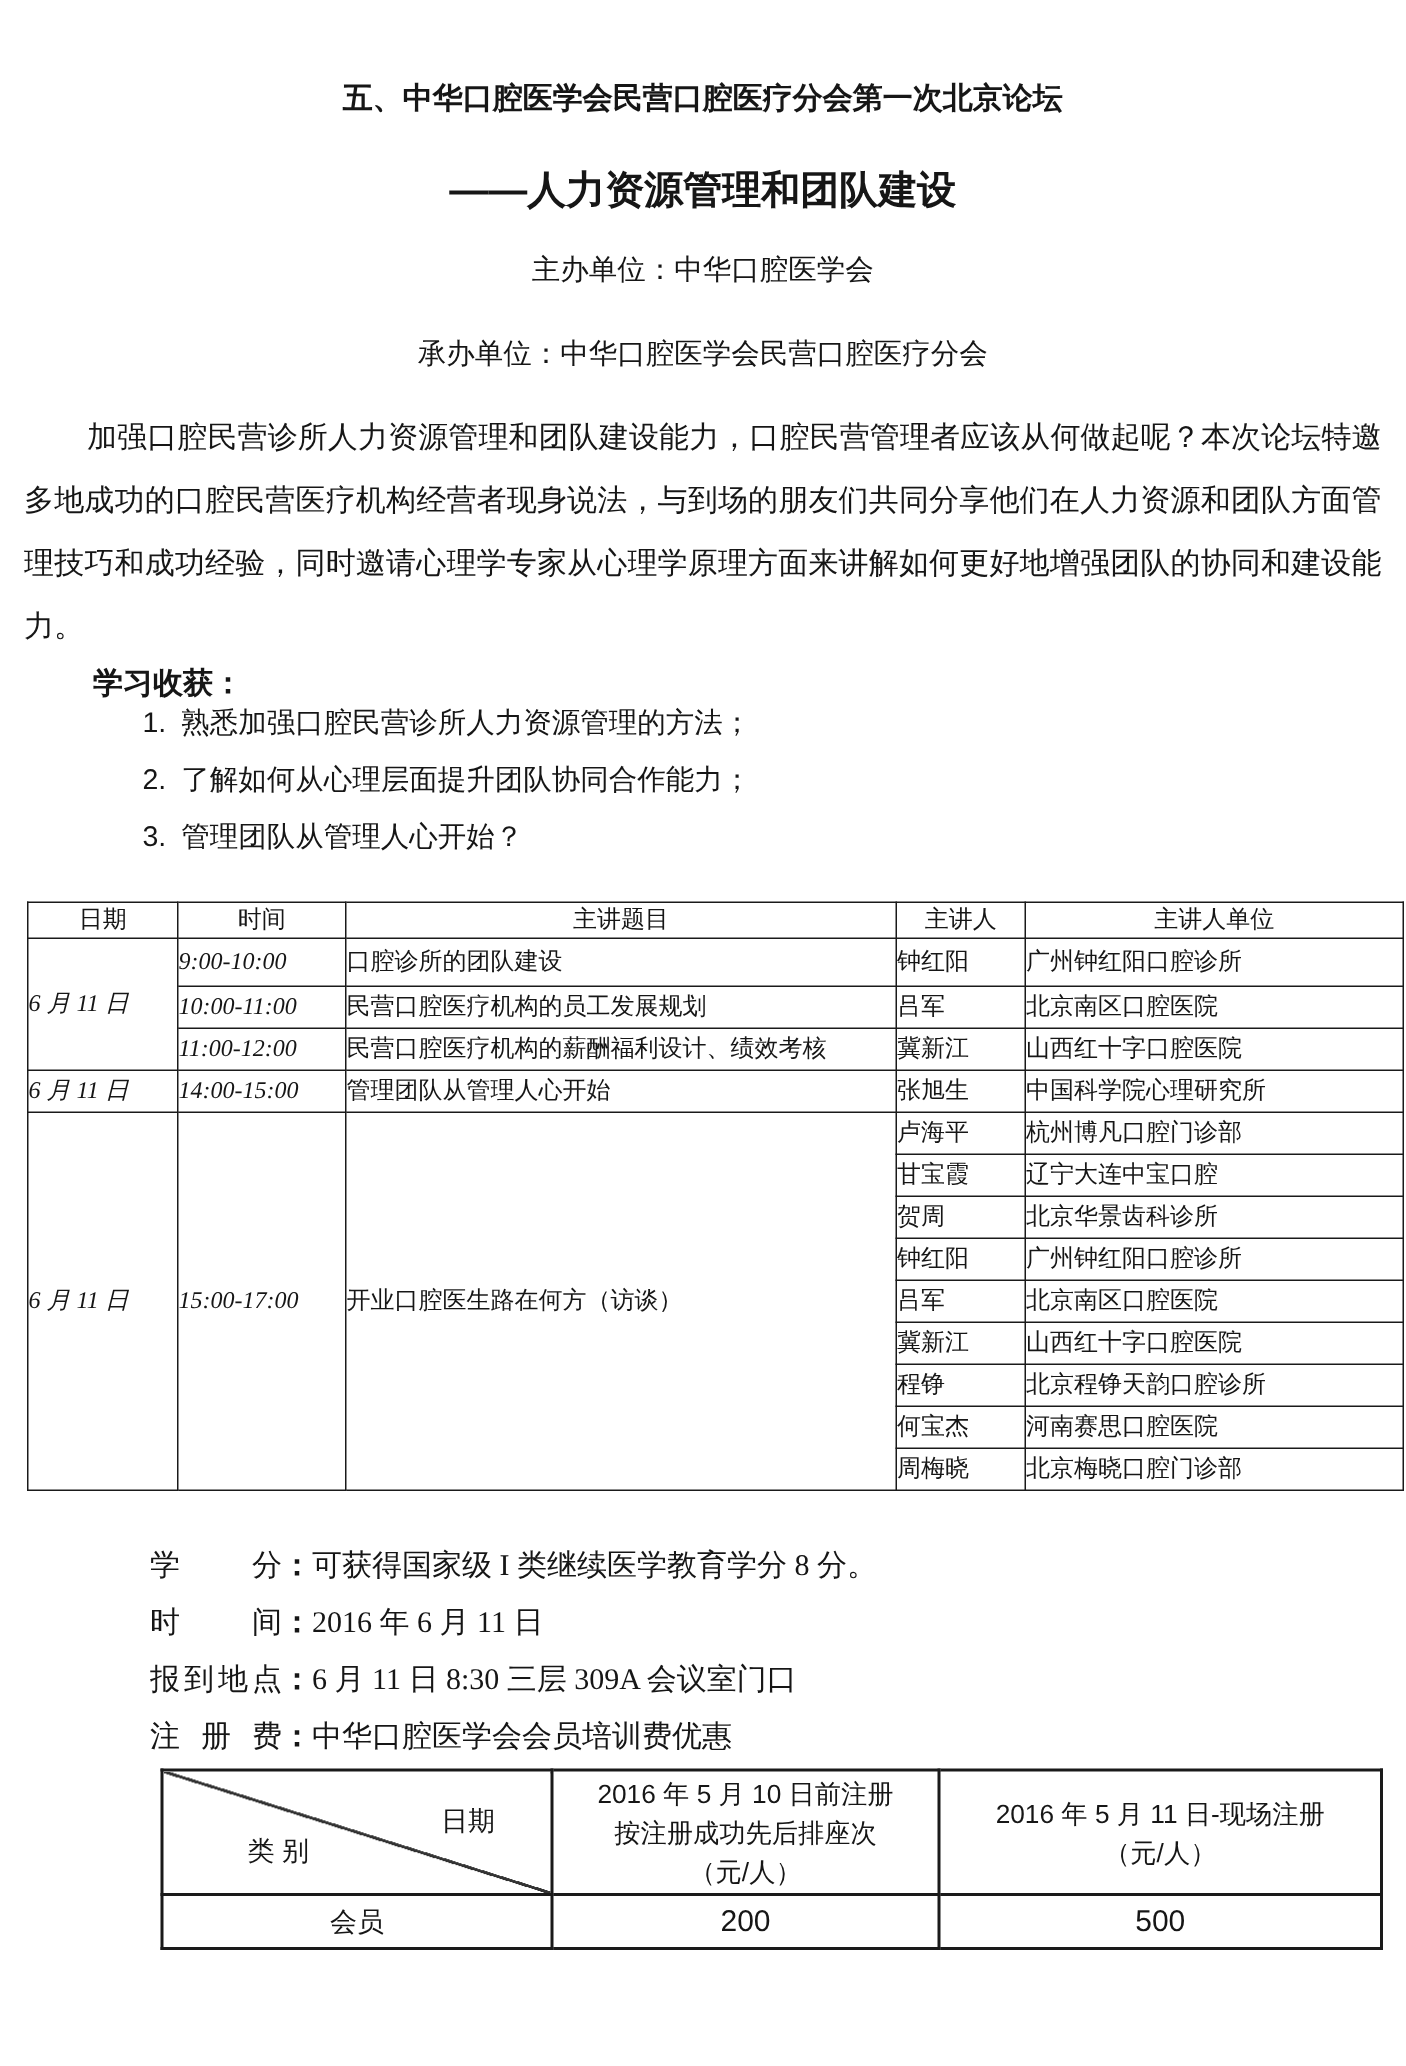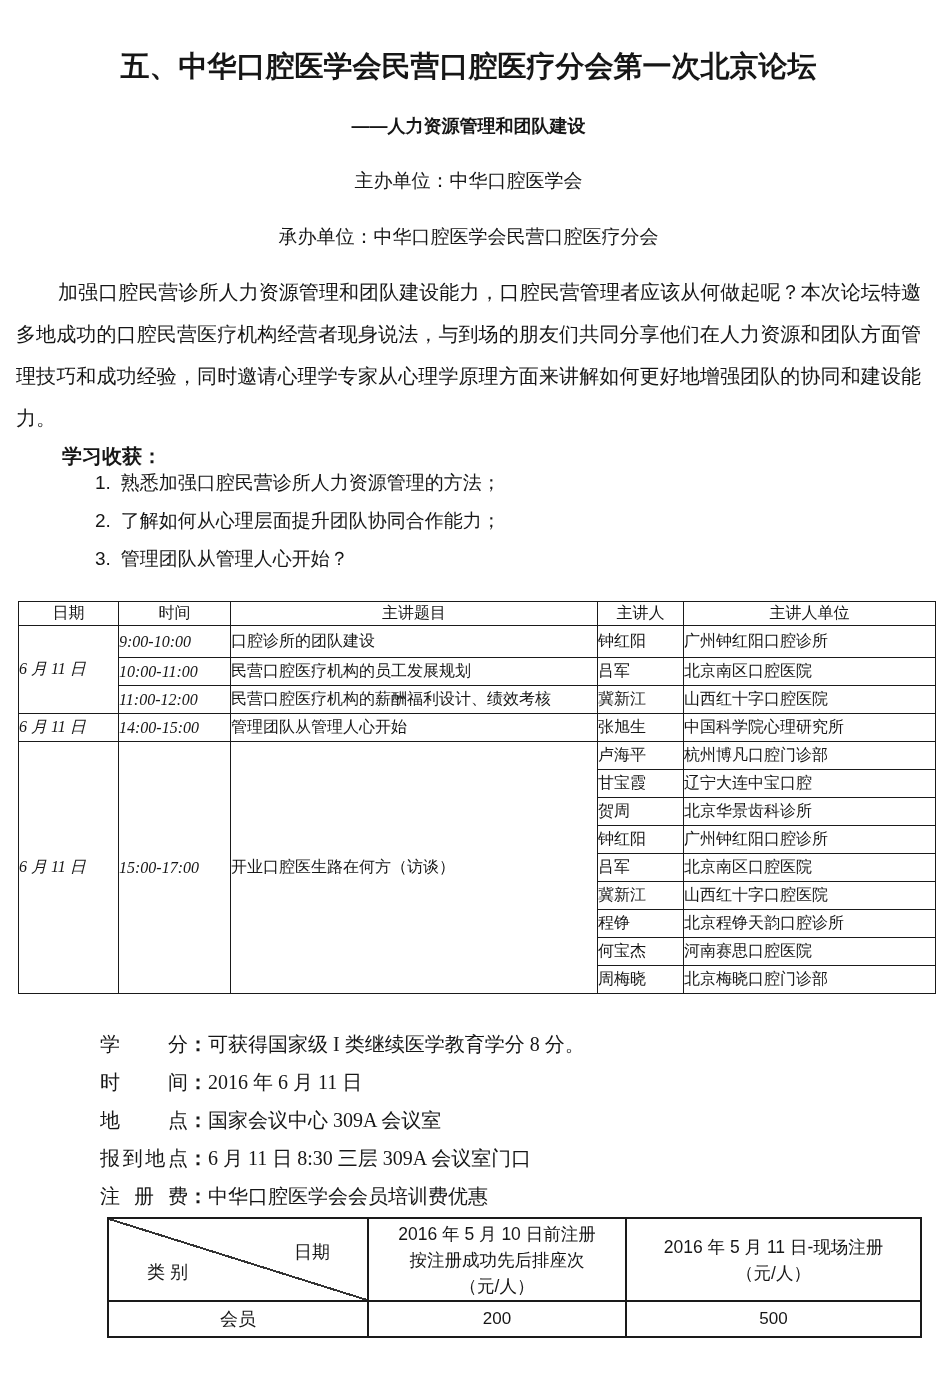--- a/index.html
+++ b/index.html
@@ -2,22 +2,22 @@
 <html><head>
 <meta charset="utf-8">
 <style>
   html, body { margin:0; padding:0; }
   body {
     width:937px; height:1377px; background:#ffffff; color:#161616;
     font-family:"Liberation Sans","DejaVu Sans",sans-serif;
     overflow:hidden; position:relative;
   }
 
-  .doc-title   { margin:50px 0 0 0; text-align:center; font-size:29px; font-weight:bold; line-height:32px; }
-  .doc-subtitle{ margin:28px 0 0 0; text-align:center; font-size:18px; font-weight:bold; line-height:32px; }
+  .doc-title   { margin:50px 0 0 0; text-align:center; font-size:20px; font-weight:bold; line-height:32px; }
+  .doc-subtitle{ margin:28px 0 0 0; text-align:center; font-size:26px; font-weight:bold; line-height:32px; }
   .org-line    { margin:26px 0 0 0; text-align:center; font-size:19px; line-height:26px; }
   .org-line2   { margin:30px 0 0 0; text-align:center; font-size:19px; line-height:26px; }
 
   .intro {
     margin:21px 16px 0 16px; font-size:20px; line-height:42px;
     text-align:justify; text-indent:42px;
   }
 
   .learn-head { margin:3px 0 0 62px; font-size:20px; font-weight:bold; line-height:28px; }
   .learn-item { margin:0 0 12px 95px; font-size:19px; line-height:26px; }
@@ -58,22 +58,22 @@
   tr.fee-r1 { height:36px; }
   tr.fee-r2 { height:37px; }
   .fee-h { white-space:pre-line; font-size:17.5px; line-height:26px; }
   .corner {
     position:relative;
     background-image:linear-gradient(to top right,
       transparent calc(50% - 1px), #333 calc(50% - 1px),
       #333 calc(50% + 1px), transparent calc(50% + 1px));
   }
   .corner-date { position:absolute; top:21px; right:37px; font-size:18px; }
-  .corner-cat  { position:absolute; bottom:16px; left:38px; font-size:18px; }
-  .fee-amt { font-size:17px; }
+  .corner-cat  { position:absolute; bottom:16px; left:56px; font-size:18px; }
+  .fee-amt { font-size:20px; }
 </style>
 </head>
 <body>
 
 <div class="doc-title">五、中华口腔医学会民营口腔医疗分会第一次北京论坛</div>
 <div class="doc-subtitle">——人力资源管理和团队建设</div>
 <div class="org-line">主办单位：中华口腔医学会</div>
 <div class="org-line2">承办单位：中华口腔医学会民营口腔医疗分会</div>
 
 <p class="intro">加强口腔民营诊所人力资源管理和团队建设能力，口腔民营管理者应该从何做起呢？本次论坛特邀多地成功的口腔民营医疗机构经营者现身说法，与到场的朋友们共同分享他们在人力资源和团队方面管理技巧和成功经验，同时邀请心理学专家从心理学原理方面来讲解如何更好地增强团队的协同和建设能力。</p>
@@ -165,21 +165,20 @@
     <tr class="srm">
       <td class="c-speaker">周梅晓</td>
       <td class="c-org">北京梅晓口腔门诊部</td>
     </tr>
   </tbody>
 </table>
 
 <div class="details">
   <div class="detail-row"><span class="dlabel">学分</span><span class="dcolon">：</span><span class="dvalue">可获得国家级 I 类继续医学教育学分 8 分。</span></div>
   <div class="detail-row"><span class="dlabel">时间</span><span class="dcolon">：</span><span class="dvalue">2016 年 6 月 11 日</span></div>
-  <div class="detail-row"><span class="dlabel">地点</span><span class="dcolon">：</span><span class="dvalue">国家会议中心 309A 会议室</span></div>
   <div class="detail-row"><span class="dlabel">报到地点</span><span class="dcolon">：</span><span class="dvalue">6 月 11 日 8:30 三层 309A 会议室门口</span></div>
   <div class="detail-row"><span class="dlabel">注册费</span><span class="dcolon">：</span><span class="dvalue">中华口腔医学会会员培训费优惠</span></div>
 </div>
 
 <table class="fees">
   <colgroup>
       <col class="w-f1">
       <col class="w-f2">
       <col class="w-f3">
     </colgroup>

